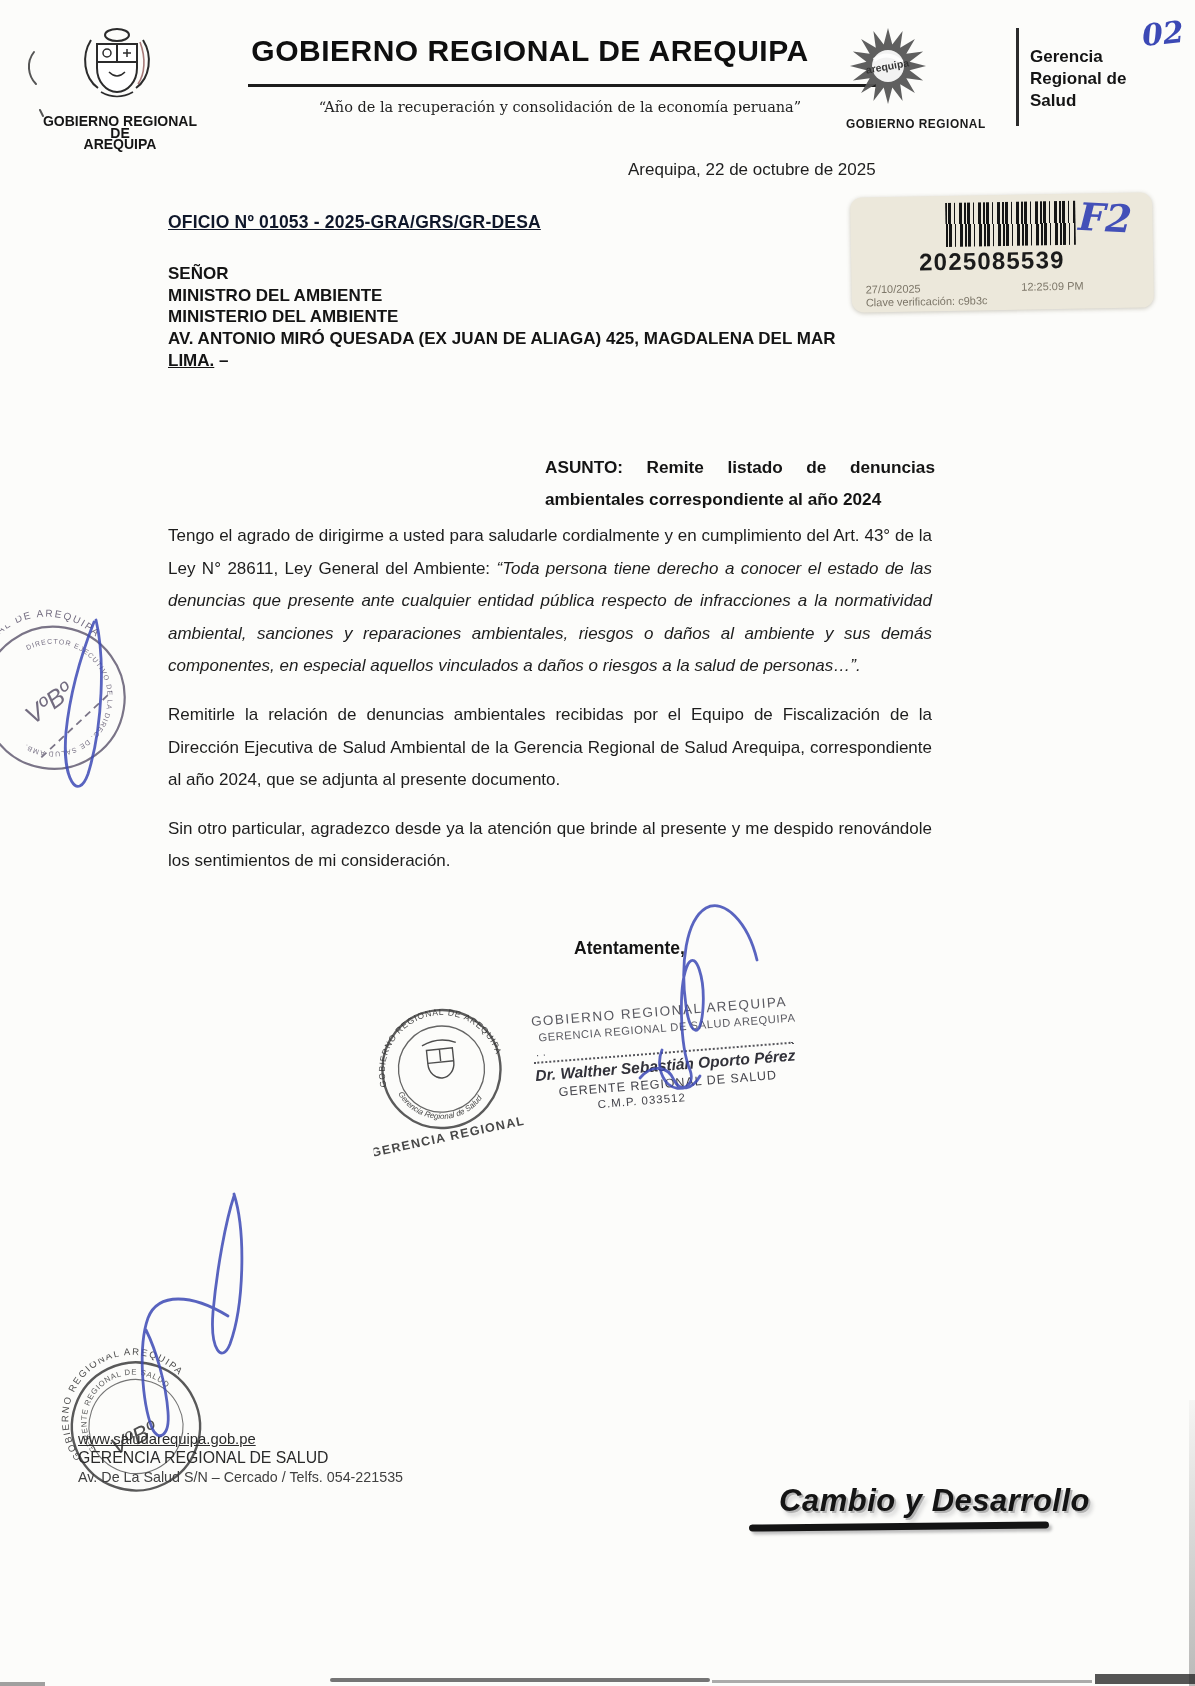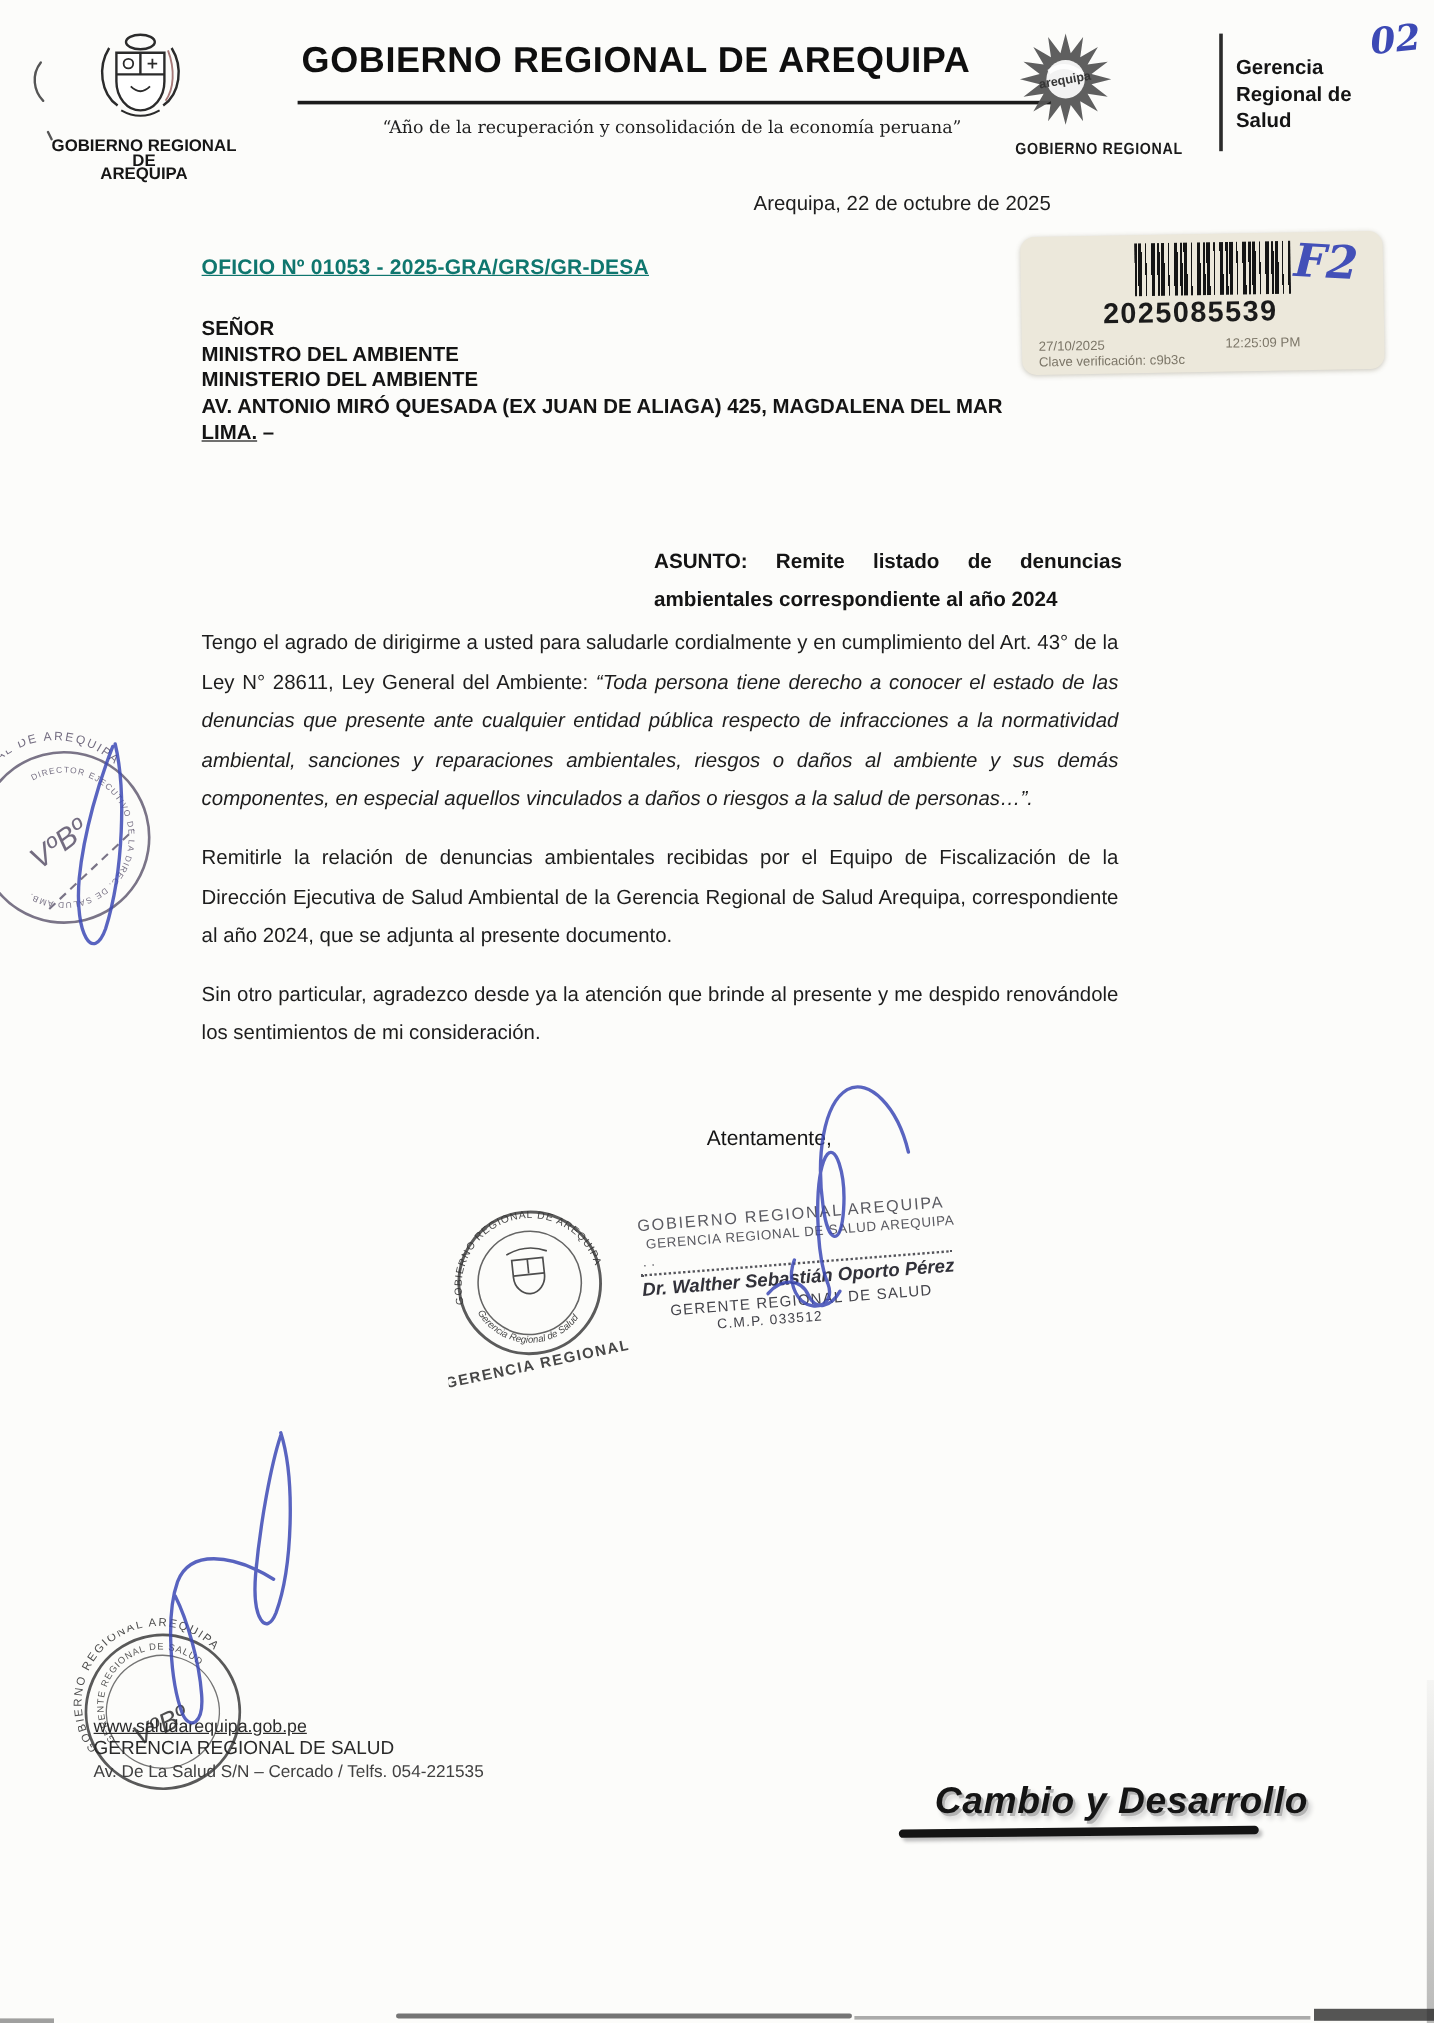--- a/index.html
+++ b/index.html
@@ -26,21 +26,21 @@
   .star-logo { left:848px; top:24px; }
   .logo-caption { left:846px; top:116px; font-size:13.5px; font-weight:bold; letter-spacing:.6px;
     transform:scaleX(.88); transform-origin:left; white-space:nowrap; color:#1a1a1a; }
   .v-divider { left:1016px; top:28px; width:2.5px; height:98px; background:#2b2b2b; }
   .office-name { left:1030px; top:46px; width:118px; font-size:17px; font-weight:bold;
     line-height:22px; color:#141414; }
 
   
   .place-date { left:628px; top:160px; font-size:17px; }
   .reference { left:168px; top:212px; font-size:17.5px; font-weight:bold;
-    text-decoration:underline; letter-spacing:.2px; color:#0f766e; }
+    text-decoration:underline; letter-spacing:.2px; color:#0f172a; }
 
   
   .sticker { left:851px; top:195px; width:302px; height:115px; transform:rotate(-1deg);
     background:#ece8db; border-radius:12px; box-shadow:0 1px 4px rgba(90,80,50,.3); }
   .barcode { left:95px; top:7px; width:130px; height:44px;
     background-image:repeating-linear-gradient(90deg,#151515 0 2px,transparent 2px 3px,
       #151515 3px 6px,transparent 6px 9px,#151515 9px 10px,transparent 10px 14px,
       #151515 14px 17px,transparent 17px 19px); }
   .sticker-number { left:68px; top:52px; font-size:24px; font-weight:bold;
     letter-spacing:1.2px; color:#1b1b1b; }
@@ -54,21 +54,21 @@
   .addr { left:168px; top:263px; width:750px; font-size:17px; font-weight:bold;
     line-height:21.7px; color:#141414; }
   .addr .city { text-decoration:underline; }
   .subject { left:545px; top:451px; width:390px; font-size:17.2px; font-weight:bold;
     line-height:32.4px; color:#141414; }
   .subject .l1 { text-align:justify; text-align-last:justify; }
   .body-text { left:168px; top:520px; width:764px; font-size:17px;
     line-height:32.6px; color:#1d1d1d; }
   .body-text p { text-align:justify; margin-bottom:16px; }
   .quote-italic { font-style:italic; }
-  .closing { left:589px; top:938px; font-size:17.5px; font-weight:normal; color:#141414; }
+  .closing { left:574px; top:938px; font-size:17.5px; font-weight:bold; color:#141414; }
 
   
   .sig-block { left:534px; top:1003px; width:280px; transform:rotate(-4.5deg); color:#5a5a61; }
   .sig-org  { font-size:13.5px; letter-spacing:1.5px; white-space:nowrap; }
   .sig-office { font-size:11.2px; letter-spacing:.6px; margin:3px 0 0 6px; white-space:nowrap; }
   .sig-dots { font-size:11px; margin:5px 0 0 2px; }
   .sig-dotline { width:260px; border-bottom:2.5px dotted #55555b; margin-top:1px; }
   .sig-name { font-size:15.5px; font-style:italic; font-weight:bold; color:#32323a;
     margin-top:3px; white-space:nowrap; }
   .sig-role { font-size:12.5px; letter-spacing:1px; margin:2px 0 0 22px; color:#44444b; white-space:nowrap; }

